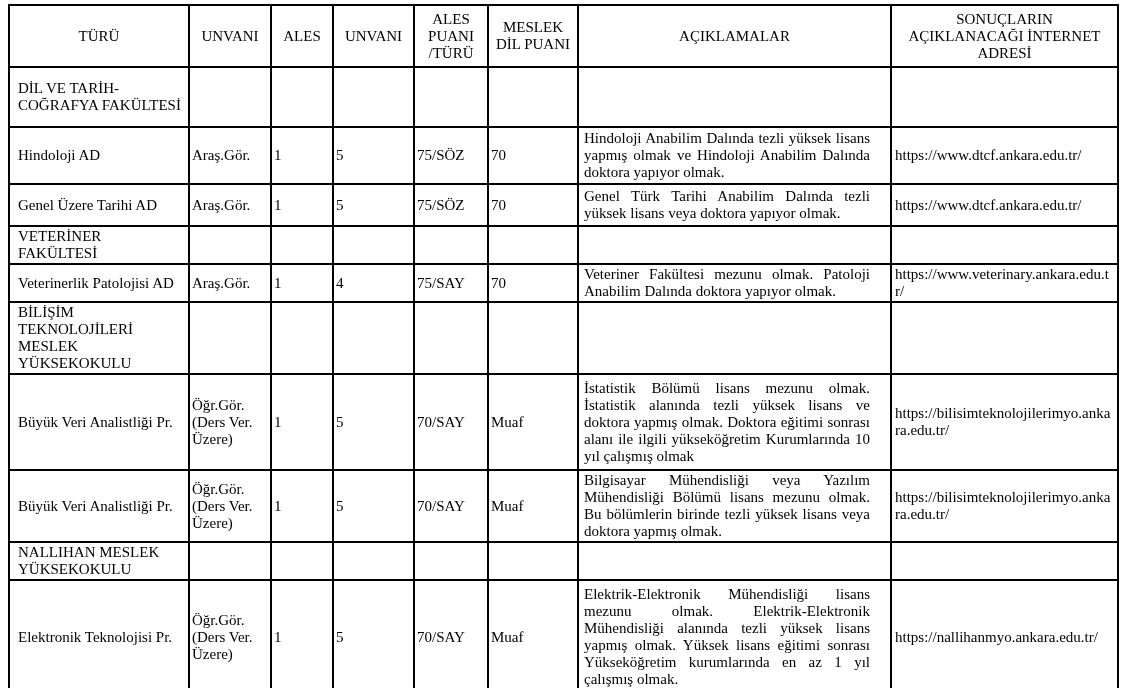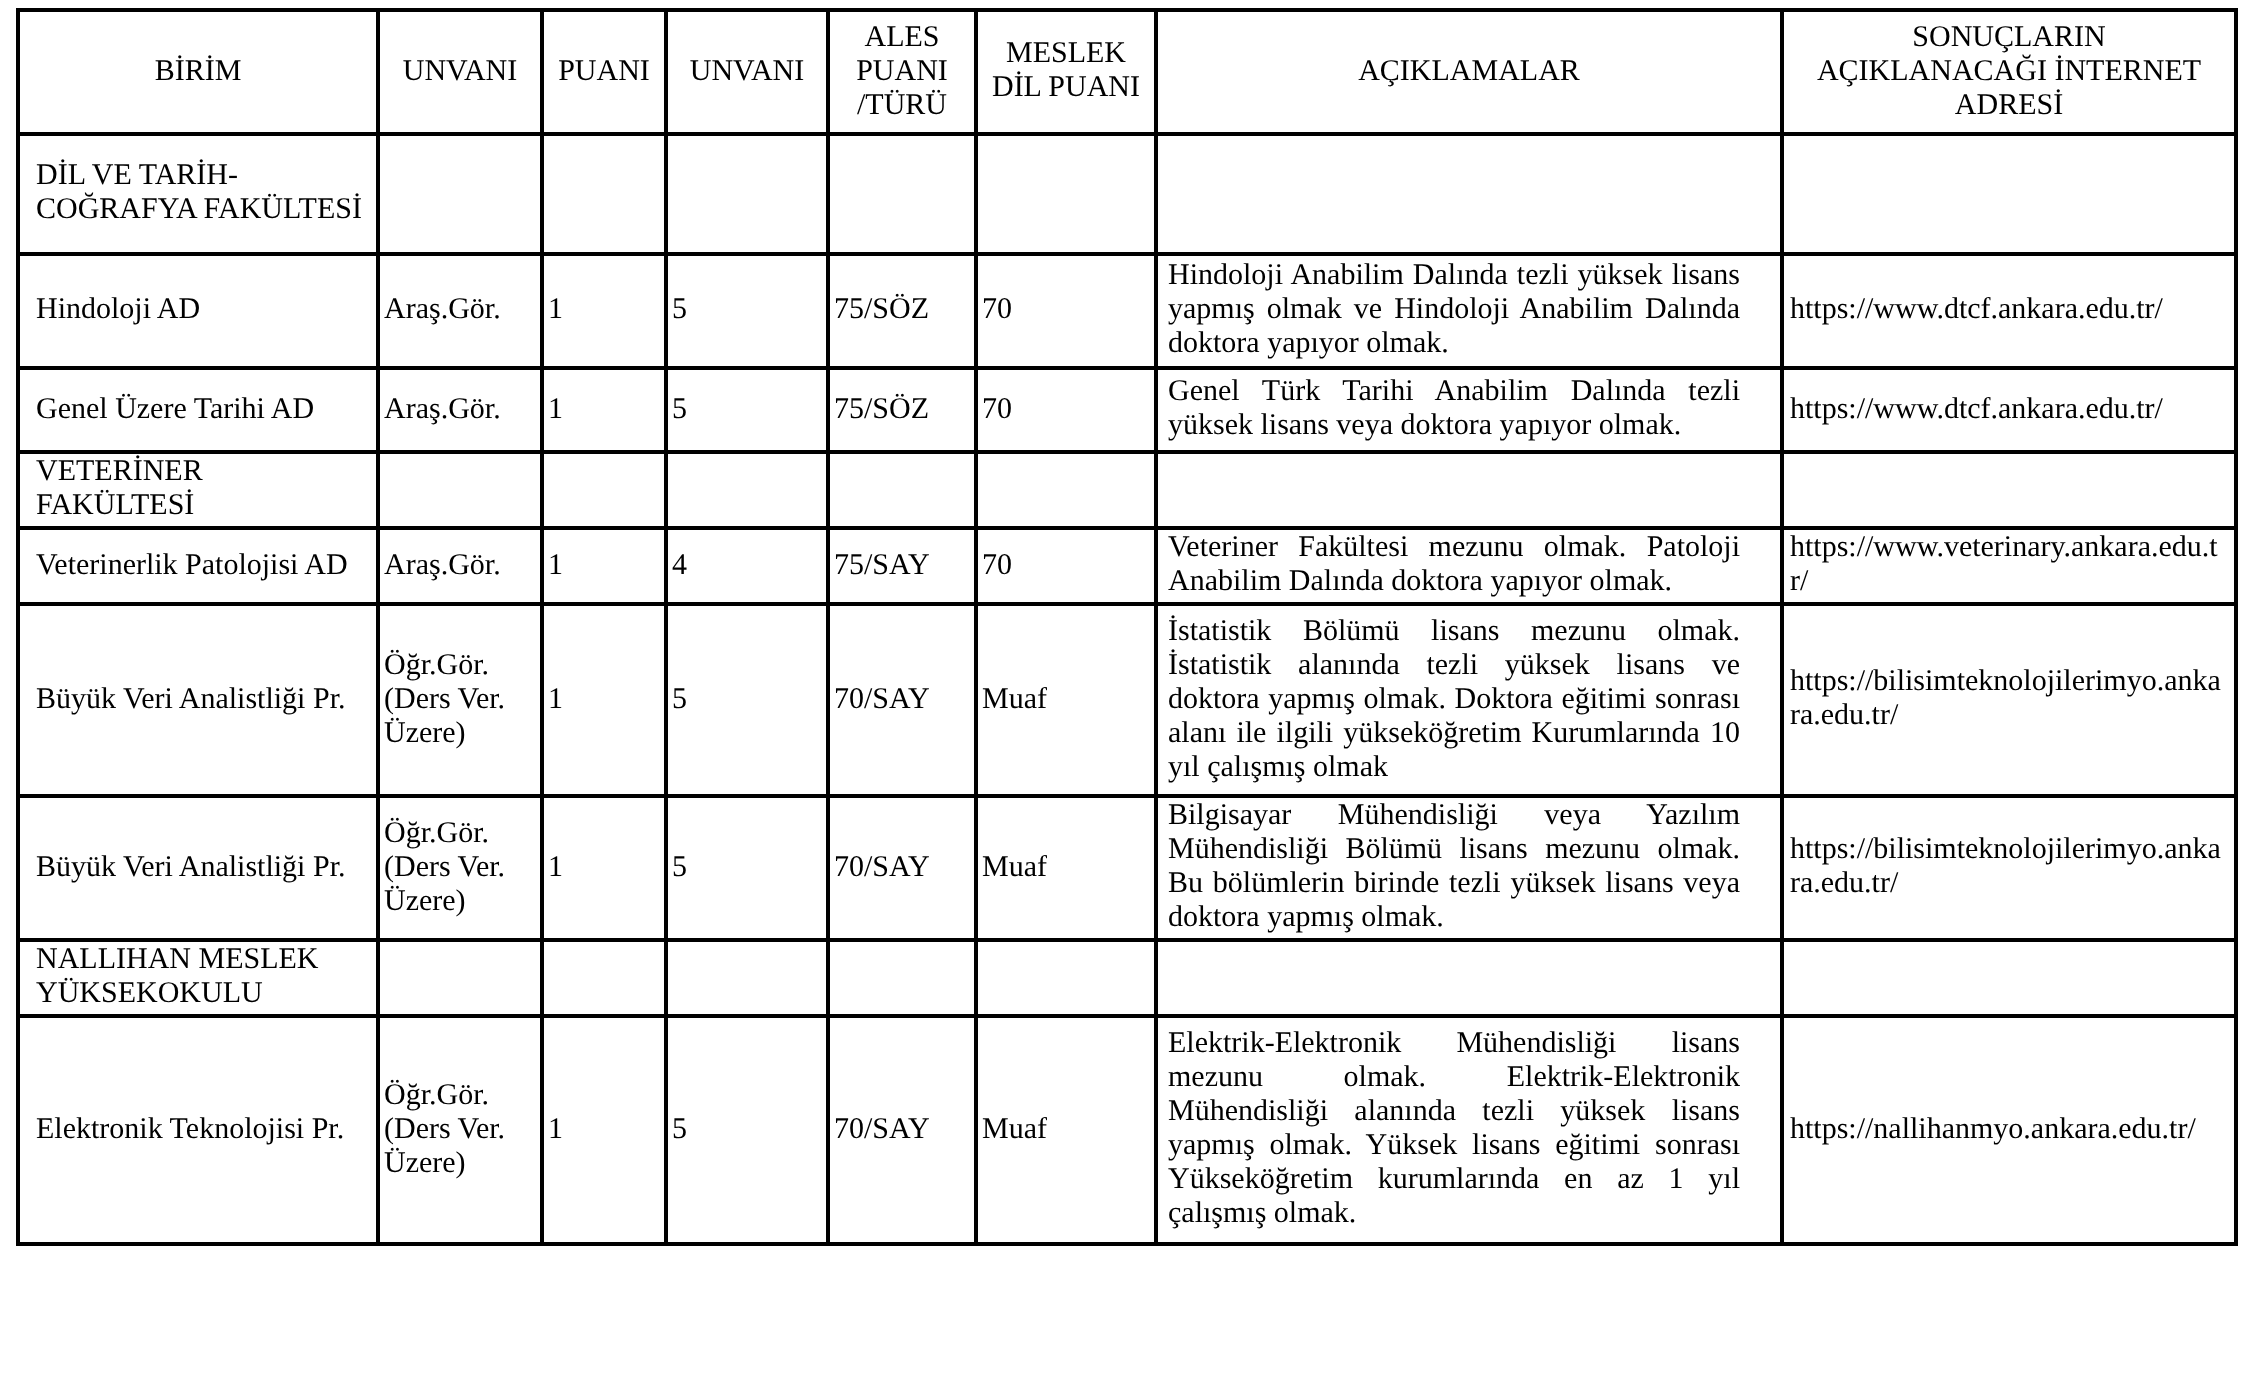--- a/index.html
+++ b/index.html
@@ -71,23 +71,23 @@
       <col style="width:82px">
       <col style="width:62px">
       <col style="width:81px">
       <col style="width:74px">
       <col style="width:90px">
       <col style="width:313px">
       <col style="width:227px">
     </colgroup>
     <thead>
       <tr style="height:62px">
-        <th>BİRİM</th>
+        <th>TÜRÜ</th>
         <th>UNVANI</th>
-        <th>PUANI</th>
+        <th>ALES</th>
         <th>UNVANI</th>
         <th>ALES PUANI /TÜRÜ</th>
         <th>MESLEK DİL PUANI</th>
         <th>AÇIKLAMALAR</th>
         <th class="url-h">SONUÇLARIN AÇIKLANACAĞI İNTERNET ADRESİ</th>
       </tr>
     </thead>
     <tbody>
       <tr style="height:60px">
         <td class="birim">DİL VE TARİH-COĞRAFYA FAKÜLTESİ</td>
@@ -132,20 +132,30 @@
       <tr style="height:36px">
         <td class="birim">Veterinerlik Patolojisi AD</td>
         <td class="center">Araş.Gör.</td>
         <td class="center">1</td>
         <td class="center">4</td>
         <td class="center">75/SAY</td>
         <td class="center">70</td>
         <td class="acik">Veteriner Fakültesi mezunu olmak. Patoloji Anabilim Dalında doktora yapıyor olmak.</td>
         <td class="url">https://www.veterinary.ankara.edu.tr/</td>
       </tr>
+      <tr style="height:70px">
+        <td class="birim">BİLİŞİM TEKNOLOJİLERİ MESLEK YÜKSEKOKULU</td>
+        <td class="center"></td>
+        <td class="center"></td>
+        <td class="center"></td>
+        <td class="center"></td>
+        <td class="center"></td>
+        <td class="acik"></td>
+        <td class="url"></td>
+      </tr>
       <tr style="height:96px">
         <td class="birim">Büyük Veri Analistliği Pr.</td>
         <td class="center">Öğr.Gör. (Ders Ver. Üzere)</td>
         <td class="center">1</td>
         <td class="center">5</td>
         <td class="center">70/SAY</td>
         <td class="center">Muaf</td>
         <td class="acik">İstatistik Bölümü lisans mezunu olmak. İstatistik alanında tezli yüksek lisans ve doktora  yapmış olmak. Doktora eğitimi sonrası alanı ile ilgili yükseköğretim Kurumlarında 10 yıl çalışmış olmak</td>
         <td class="url">https://bilisimteknolojilerimyo.ankara.edu.tr/</td>
       </tr>

